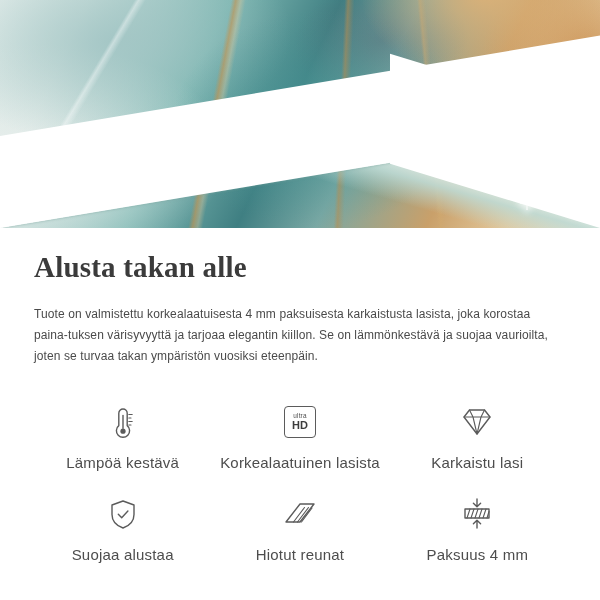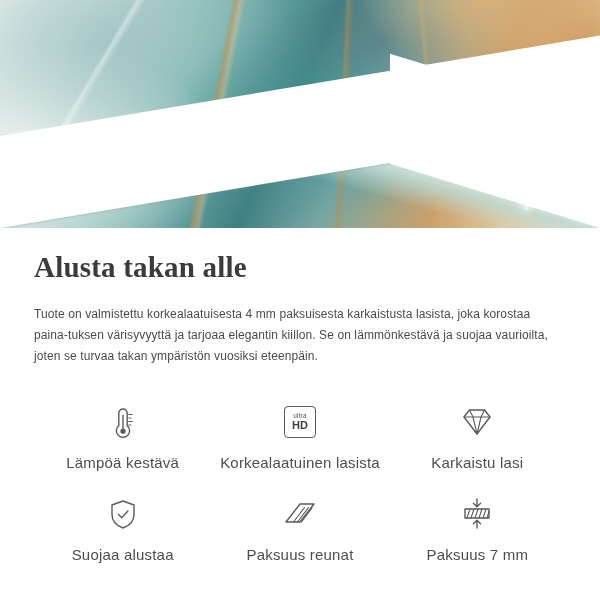--- a/index.html
+++ b/index.html
@@ -280,30 +280,30 @@
         <div class="caption">Suojaa alustaa</div>
       </div>
 
       <div class="feature">
         <div class="icon-box">
           <svg width="40" height="34" viewBox="0 0 40 34">
             <path class="stroke" d="M6 25 L20 7 h14 L20 25 z"></path>
             <path class="stroke-thin" d="M13.5 25 L24.5 10.5 M17.5 25 L28.5 10.5 M21.5 25 L32 11"></path>
           </svg>
         </div>
-        <div class="caption">Paksuus reunat</div>
+        <div class="caption">Hiotut reunat</div>
       </div>
 
       <div class="feature">
         <div class="icon-box">
           <svg width="40" height="40" viewBox="0 0 40 40">
             <path class="stroke" d="M20 5 v7 M16.4 9.2 L20 12.8 L23.6 9.2"></path>
             <rect class="stroke" x="8" y="15" width="24" height="9"></rect>
             <path class="stroke-thin" d="M10 24 L13 15 M14 24 L17 15 M18 24 L21 15 M22 24 L25 15 M26 24 L29 15 M30 24 L32 17.5"></path>
             <path class="stroke" d="M20 34 v-7 M16.4 29.8 L20 26.2 L23.6 29.8"></path>
           </svg>
         </div>
-        <div class="caption">Paksuus 7 mm</div>
+        <div class="caption">Paksuus 4 mm</div>
       </div>
 
     </div>
   </div>
 </div>
 
 </body></html>

